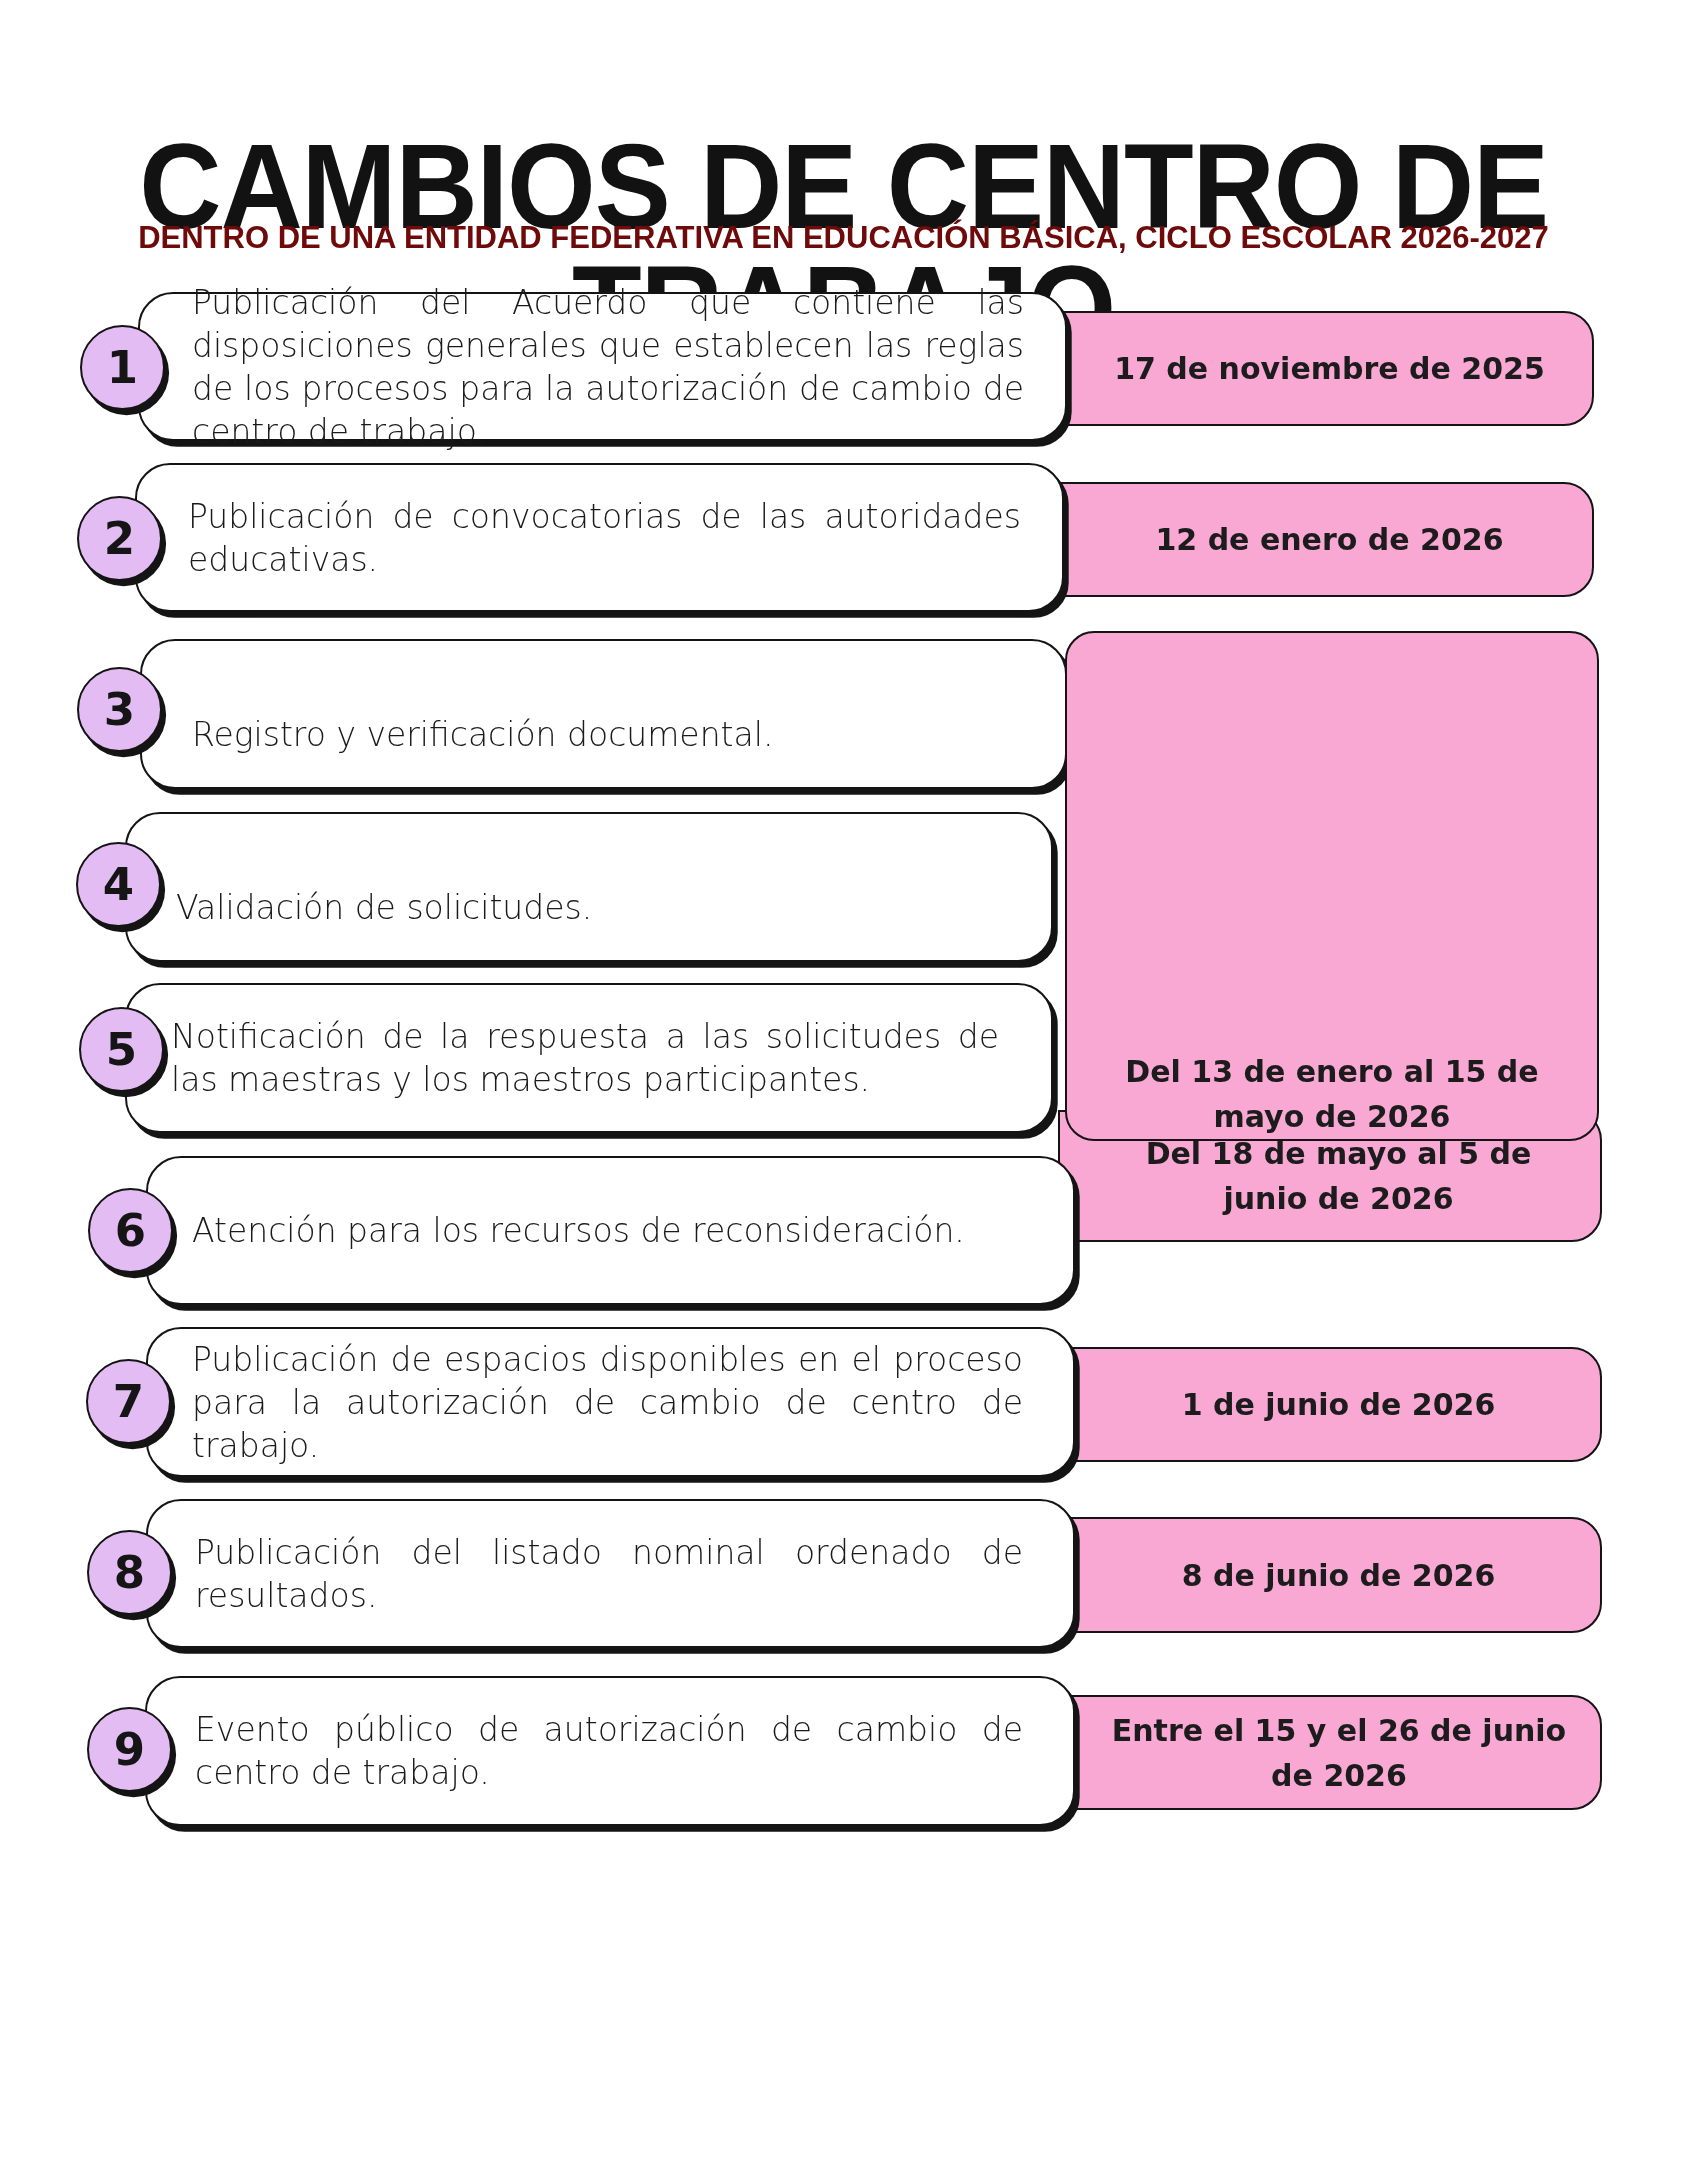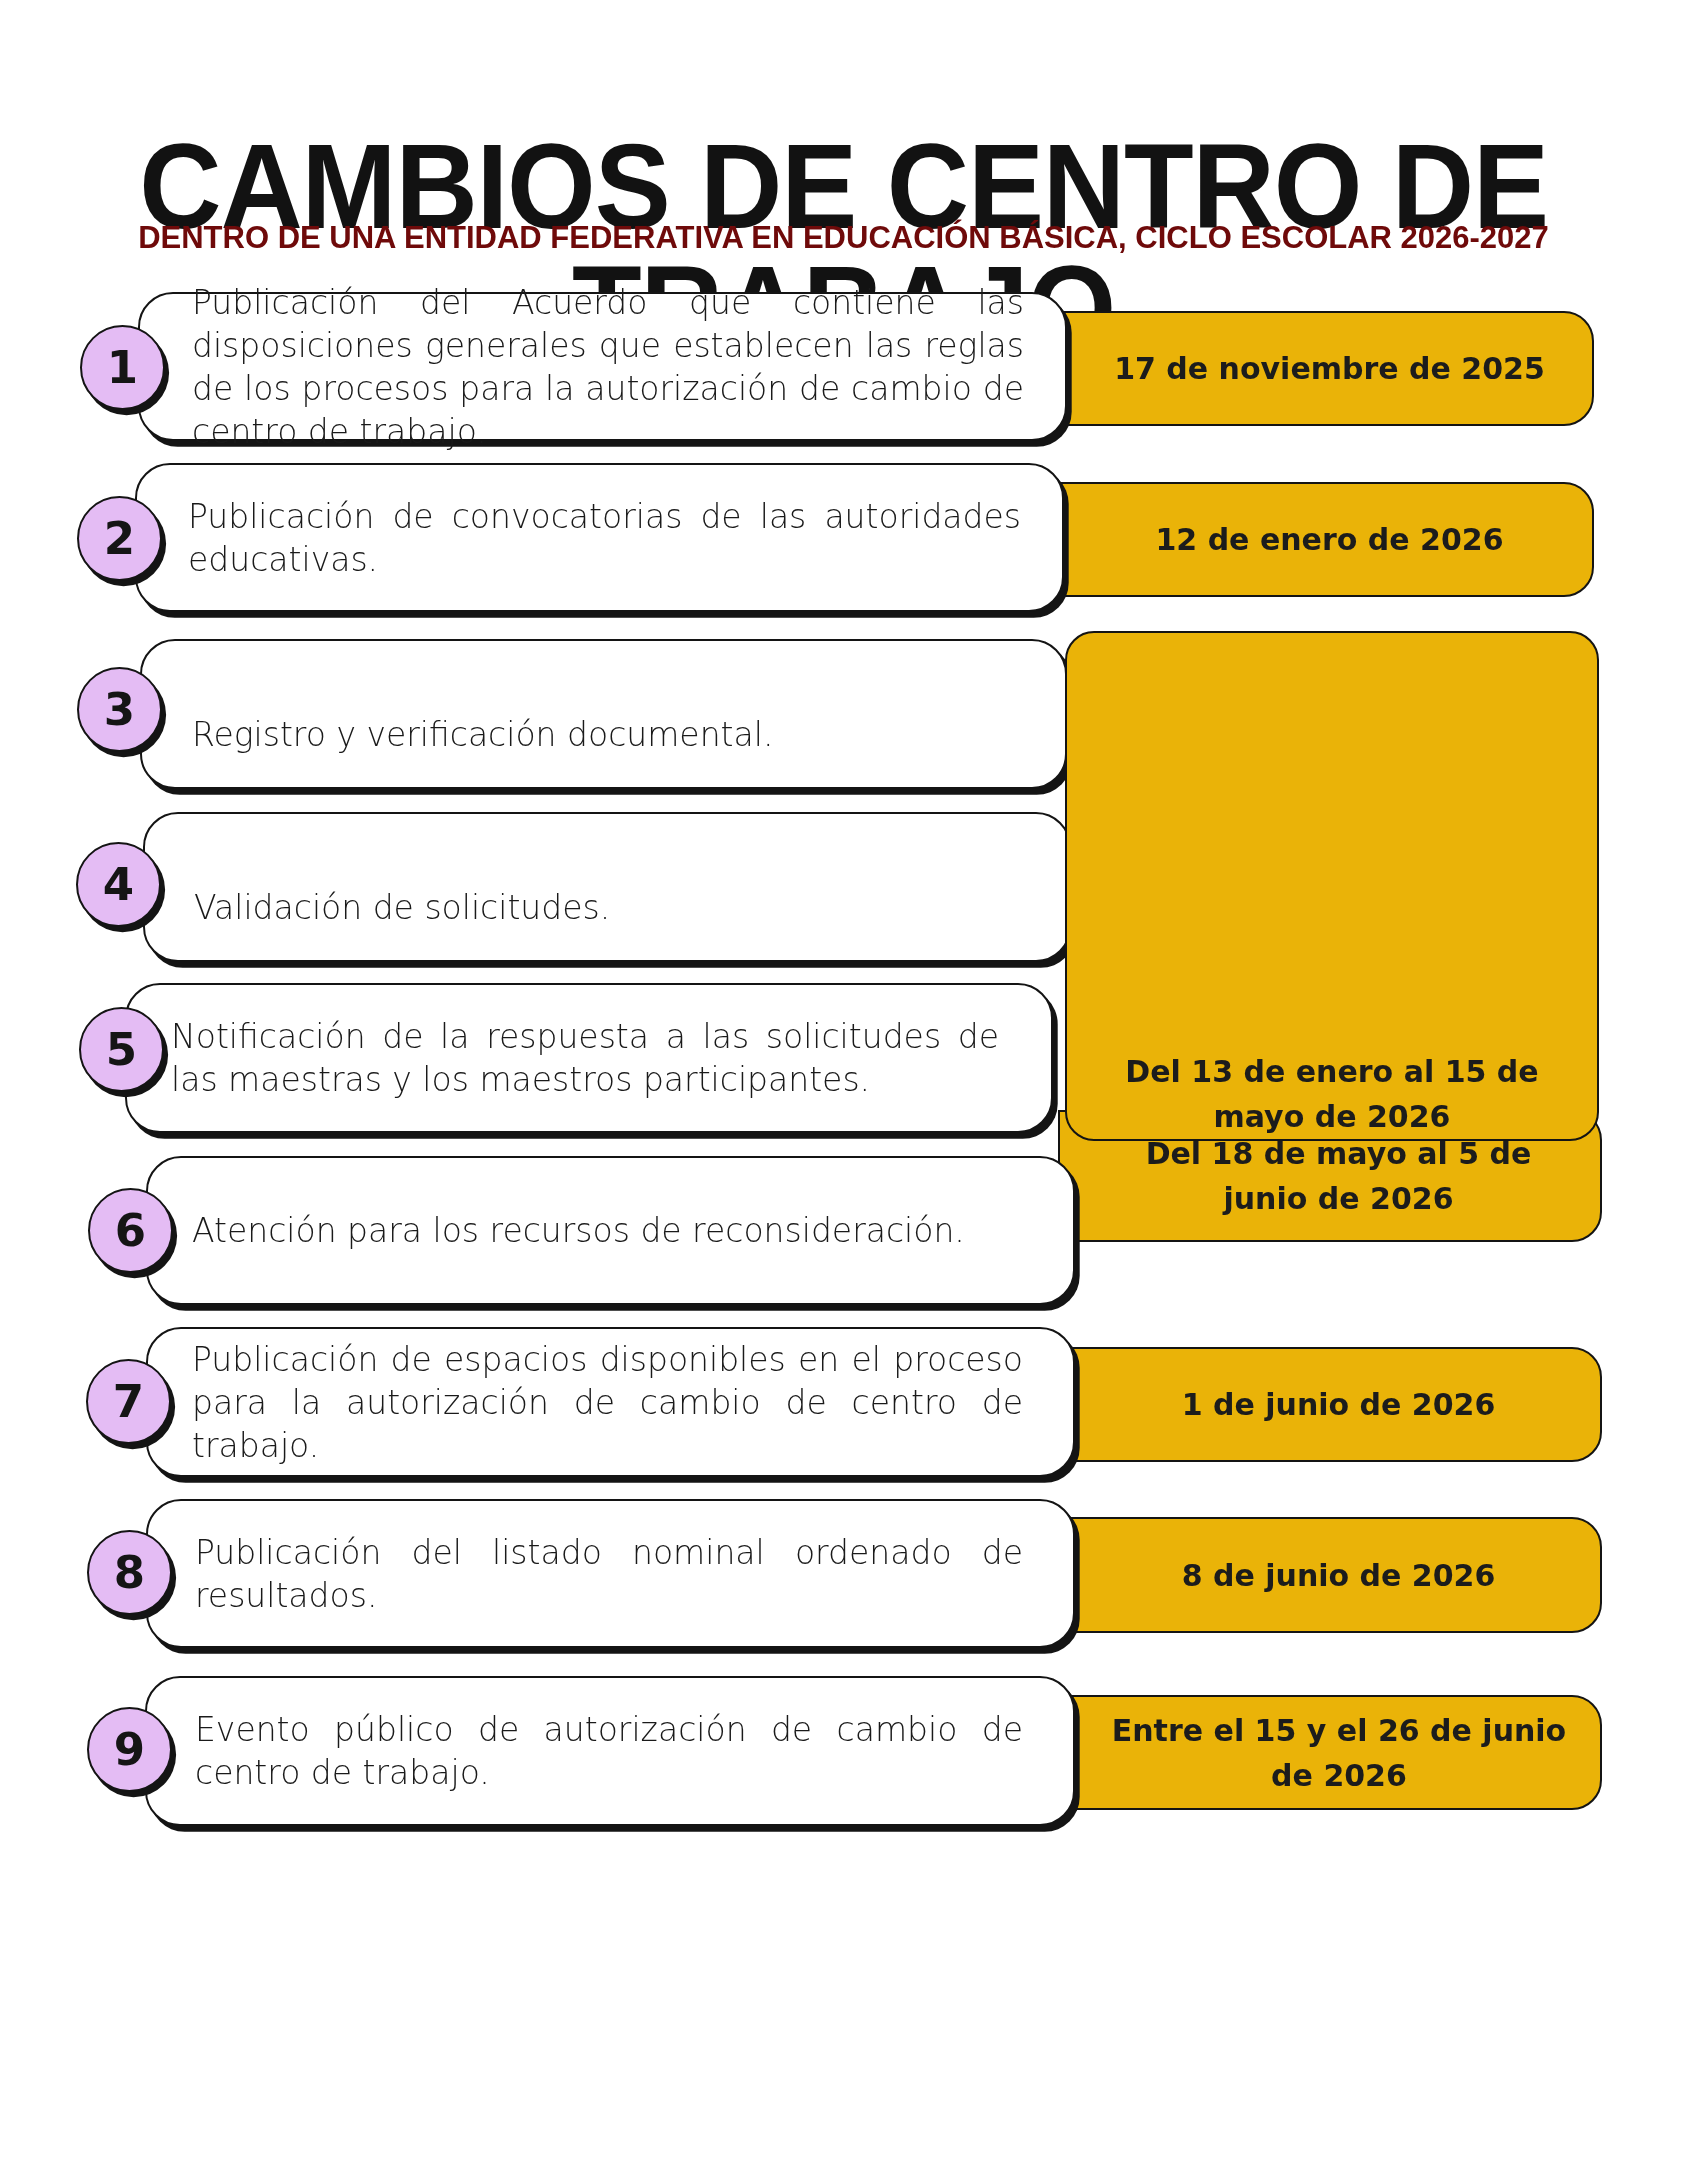--- a/index.html
+++ b/index.html
@@ -27,21 +27,21 @@
     color: #1a1a1a; text-align: justify; text-align-last: left; font-weight: 300;
   }
   .circle {
     position: absolute; width: 85px; height: 85px; border-radius: 50%;
     background: #e4bcf4; border: 2.9px solid #141414; box-sizing: border-box;
     box-shadow: 4.1px 5.2px 0 0 #141414; z-index: 4;
     display: flex; align-items: center; justify-content: center;
     font-family: "DejaVu Sans", sans-serif; font-weight: 700; font-size: 45px; color: #151515;
   }
   .date {
-    position: absolute; background: #eab308; border: 2.3px solid #141414;
+    position: absolute; background: #f9a8d4; border: 2.3px solid #141414;
     border-radius: 0 30px 30px 0; box-sizing: border-box; z-index: 1;
     display: flex; align-items: center; justify-content: center; text-align: center;
   }
   .date-big { border-radius: 29px; z-index: 3; align-items: flex-end; }
   .date-text {
     font-family: "DejaVu Sans", sans-serif; font-weight: 700; font-size: 30px; line-height: 45px;
     color: #1c1c1c; padding: 0 35px;
   }
 </style>
 </head>
@@ -75,21 +75,21 @@
 </div>
 
 <div class="step">
   <div class="card" style="left:140px; top:639px; width:927px; height:150px; padding:0 41px 0 50px; z-index:2;">
     <div class="card-text" style="margin-top:41px;">Registro y verificación documental.</div>
   </div>
   <div class="circle" style="left:77px; top:667px;">3</div>
 </div>
 
 <div class="step">
-  <div class="card" style="left:143px; top:812px; width:928px; height:150px; padding:0 41px 0 49px;">
+  <div class="card" style="left:125px; top:812px; width:928px; height:150px; padding:0 41px 0 49px;">
     <div class="card-text" style="margin-top:41px;">Validación de solicitudes.</div>
   </div>
   <div class="circle" style="left:76px; top:842px;">4</div>
 </div>
 
 <div class="step">
   <div class="card" style="left:125px; top:983px; width:928px; height:150px; padding:0 52px 0 44px;">
     <div class="card-text">Notificación de la respuesta a las solicitudes de las maestras y los maestros participantes.</div>
   </div>
   <div class="circle" style="left:79px; top:1007px;">5</div>

